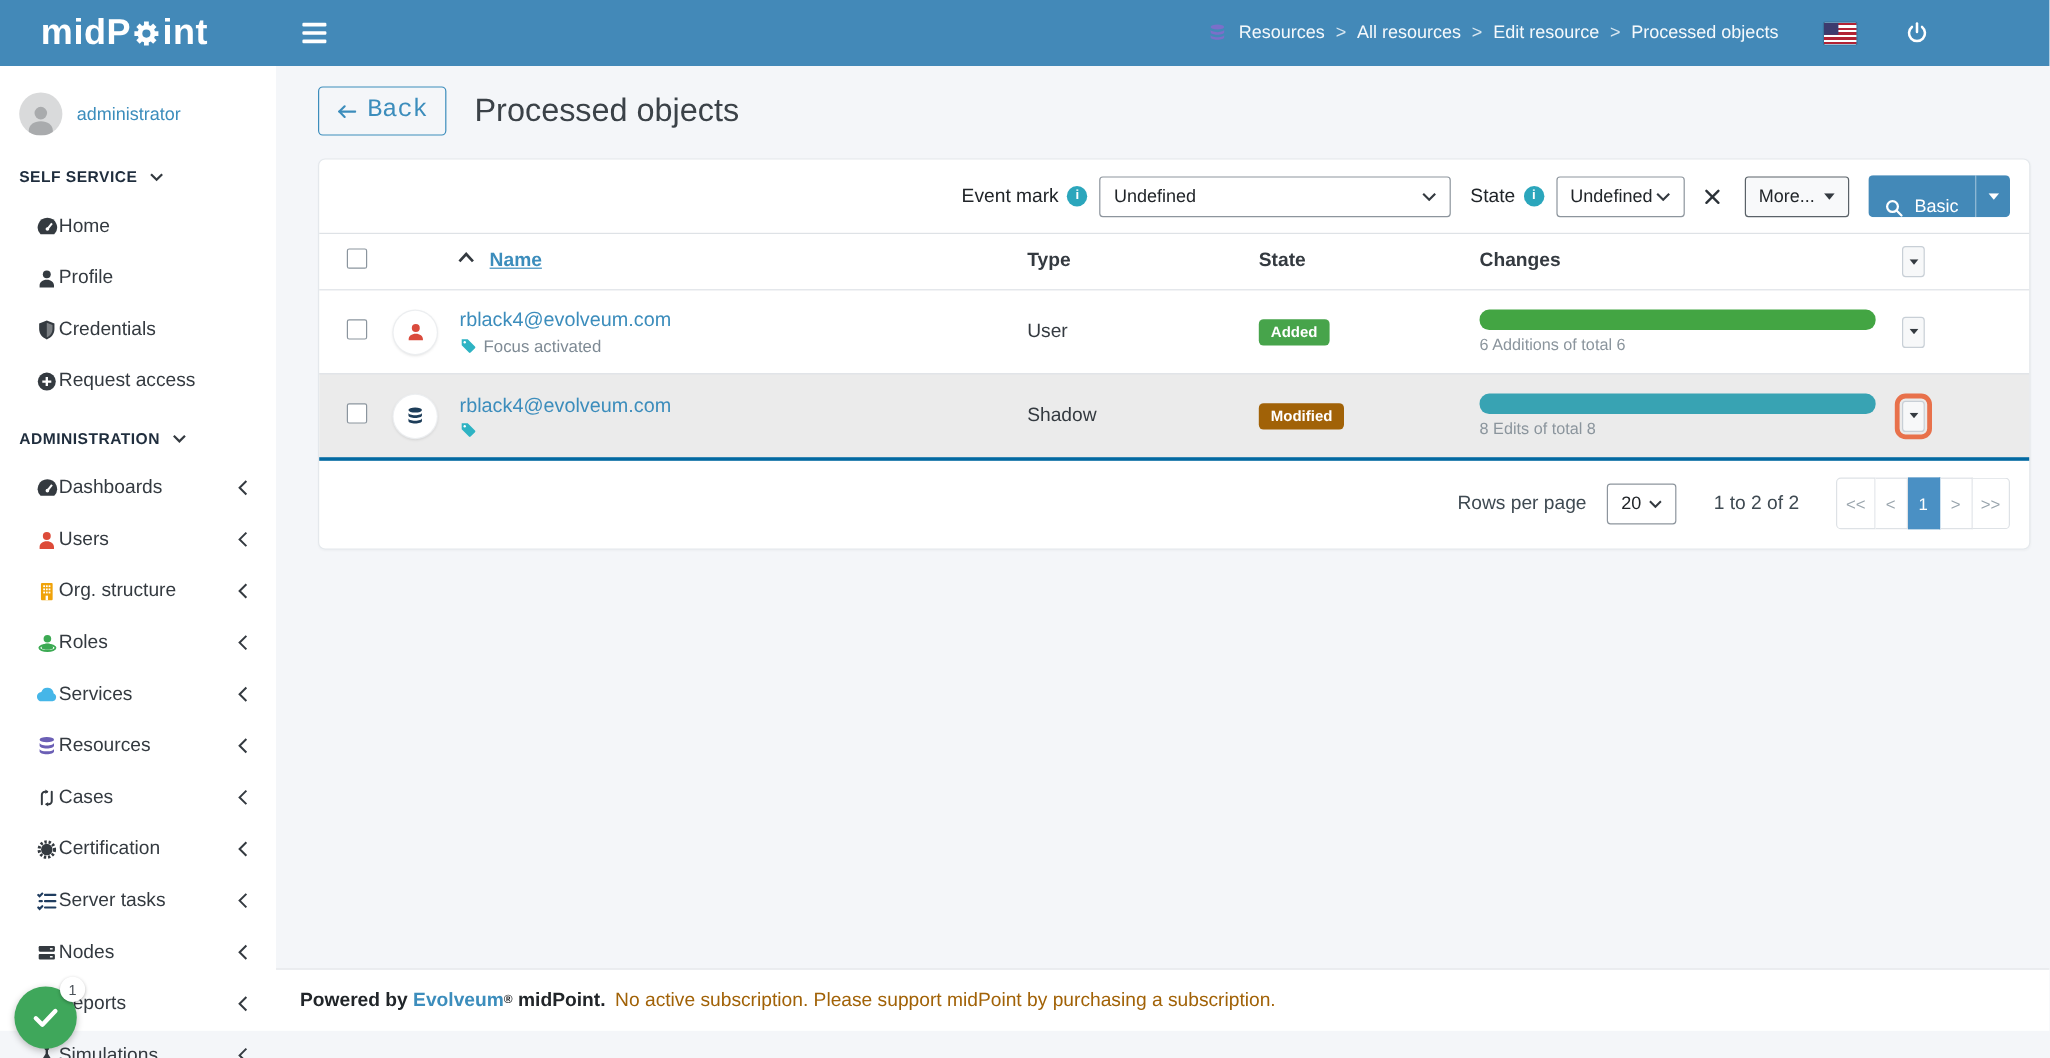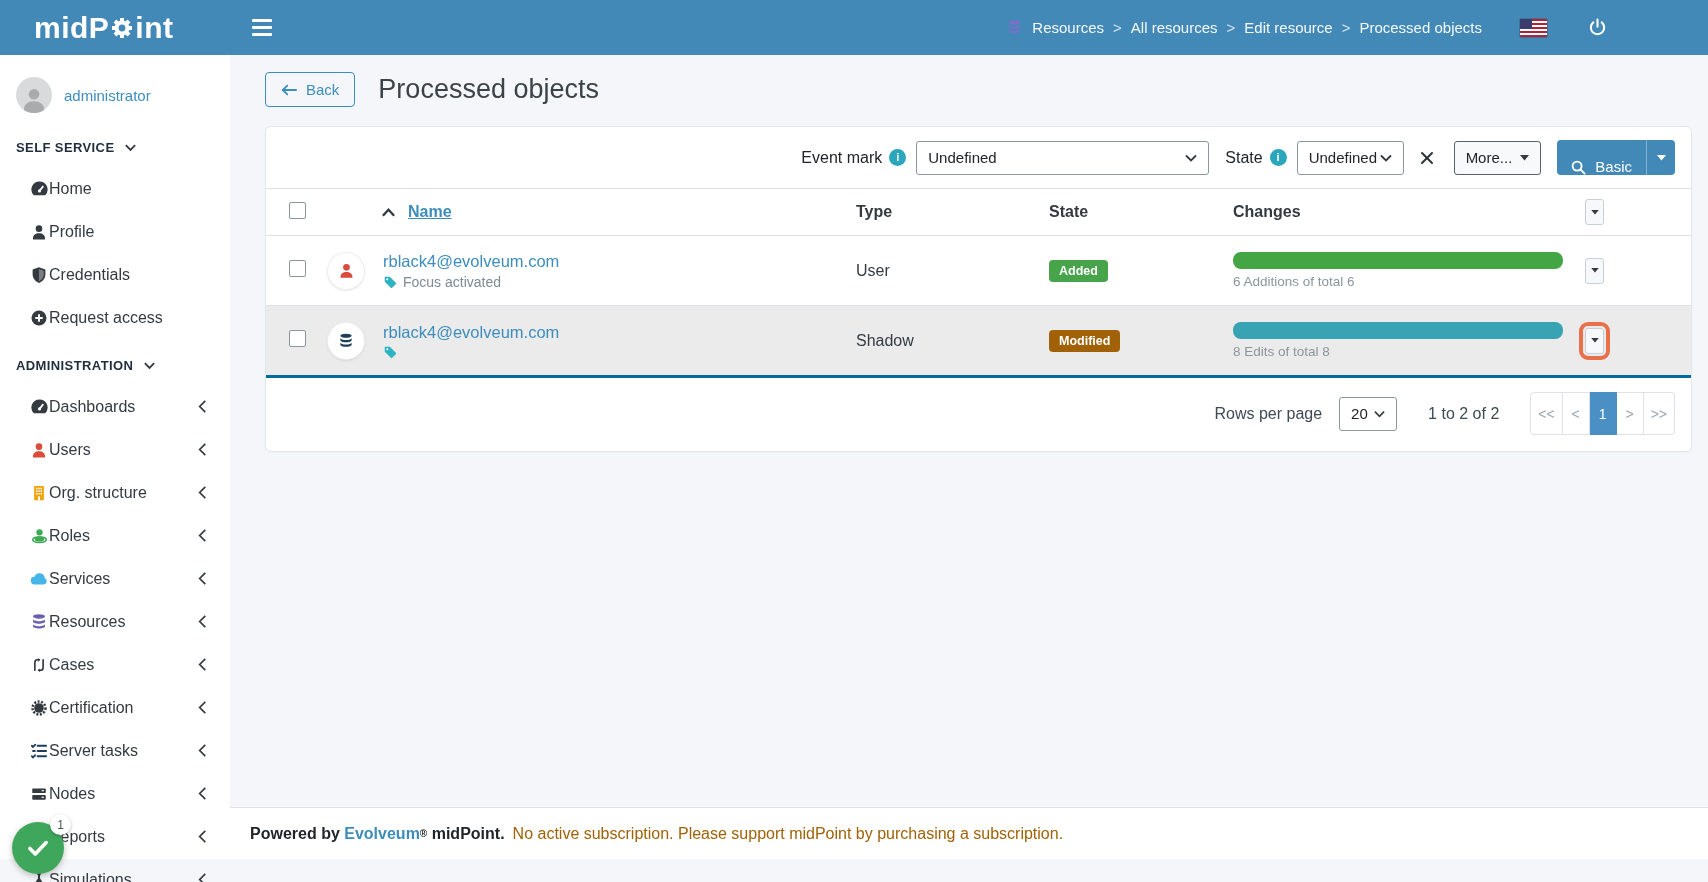--- a/index.html
+++ b/index.html
@@ -35,21 +35,21 @@
   .menu-item .mi-label { flex:1; }
   .menu-item .mi-caret { flex-shrink:0; margin-right:6px; }
 
   
   .toast { position:fixed; left:12px; top:822px; width:52px; height:52px; border-radius:50%; background:#3fa75b; display:flex; align-items:center; justify-content:center; box-shadow:0 2px 6px rgba(0,0,0,.25); z-index:50; cursor:pointer; }
   .toast-badge { position:fixed; left:50px; top:814px; width:21px; height:21px; border-radius:50%; background:#fff; box-shadow:0 1px 3px rgba(0,0,0,.3); display:flex; align-items:center; justify-content:center; font-size:12px; color:#495057; z-index:51; }
 
   
   .content { flex:1; padding:17px 16px 0 35px; }
   .page-header { display:flex; align-items:center; gap:23px; margin-bottom:19px; }
-  .back-btn { display:flex; align-items:center; gap:9px; border:1px solid #3c8dbc; color:#3c8dbc; background:transparent; border-radius:4px; padding:8px 15px; font-size:15px; cursor:pointer; font-family:Liberation Sans, sans-serif; }
+  .back-btn { display:flex; align-items:center; gap:9px; border:1px solid #3c8dbc; color:#3c8dbc; background:transparent; border-radius:4px; padding:8px 15px; font-size:21px; cursor:pointer; font-family:Liberation Mono, monospace; }
   .page-title { font-size:27px; font-weight:500; color:#3b4248; }
 
   
   .card { background:#fff; border:1px solid #e4e8ec; border-radius:6px; box-shadow:0 1px 2px rgba(0,0,0,.03); }
 
   .filter-row { display:flex; align-items:center; justify-content:flex-end; gap:10px; padding:13px 16px; }
   .filter-label { display:flex; align-items:flex-start; gap:7px; font-size:16px; color:#212529; white-space:nowrap; }
   .info-icon { width:17px; height:17px; border-radius:50%; background:#2ba6bc; color:#fff; font-size:11px; font-weight:700; display:inline-flex; align-items:center; justify-content:center; font-style:normal; }
   .select { height:34px; border:1px solid #8d959d; border-radius:3px; background:#fff; display:flex; align-items:center; justify-content:space-between; padding:0 11px; font-size:15px; color:#212529; cursor:pointer; }
   .select-eventmark { width:293px; }
@@ -60,21 +60,21 @@
   .search-main { background:#4389b8; color:#fff; border:none; display:flex; align-items:flex-end; gap:9px; padding:0 14px; font-size:15px; cursor:pointer; font-family:inherit; }
   .search-caret { background:#4389b8; border:none; border-left:1px solid rgba(255,255,255,.35); width:29px; display:flex; align-items:center; justify-content:center; cursor:pointer; }
 
   
   .trow { display:grid; grid-template-columns:56px 524px 195px 185px 345px 1fr; align-items:center; border-top:1px solid #dee2e6; }
   .thead { height:47px; font-weight:700; font-size:16px; color:#343a40; }
   .tbody-row { height:70px; }
   .row-alt { background:#ebebeb; }
   .cell-check { padding-left:23px; }
   .checkbox { width:17px; height:17px; border:1.5px solid #8b959e; border-radius:2px; background:#fff; display:inline-block; cursor:pointer; }
-  .head-name { display:flex; align-items:center; gap:12px; padding-left:59px; }
+  .head-name { display:flex; gap:12px; padding-left:59px; }
   .head-name .col-link { color:#3c8dbc; }
   .cell-type { padding-left:10px; font-size:16px; color:#343a40; }
   .cell-state { padding-left:8px; }
   .badge { display:inline-block; padding:4px 10px; border-radius:4px; color:#fff; font-size:12.5px; font-weight:700; }
   .badge-added { background:#47a44b; }
   .badge-modified { background:#a16207;text-align:right; }
   .cell-changes { padding-left:7px; }
   .bar { width:330px; height:17px; border-radius:8px; }
   .bar-green { background:#43a543; }
   .bar-teal { background:#38a3b3; }

